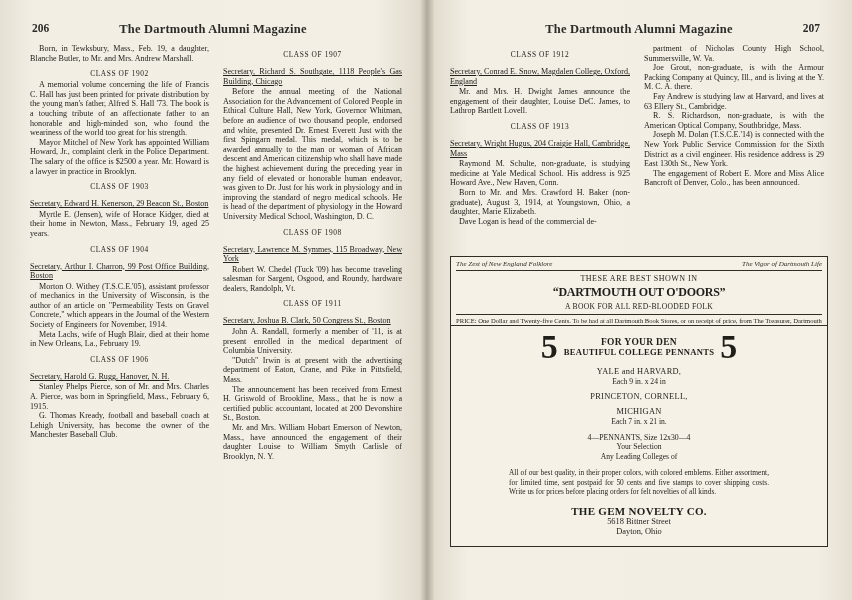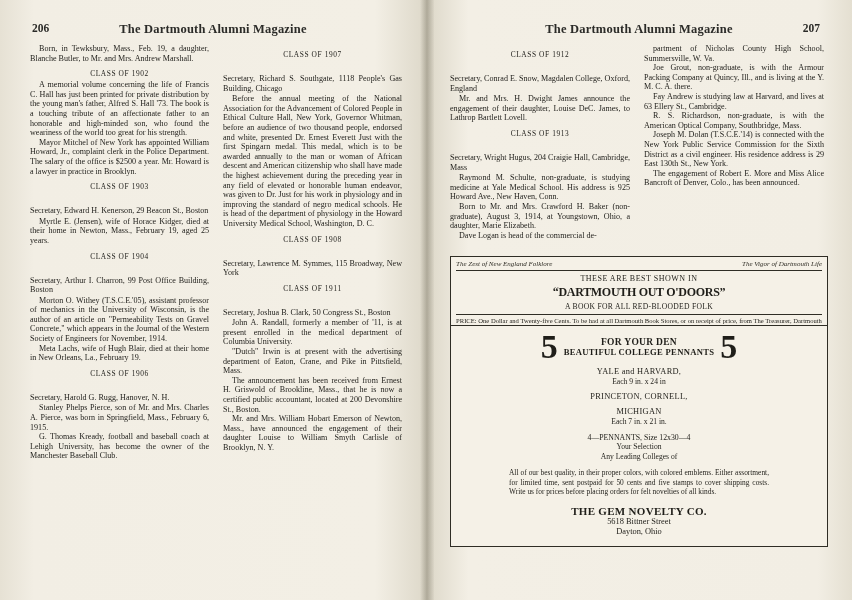--- a/index.html
+++ b/index.html
@@ -46,21 +46,21 @@
     color:#24231f;
     hyphens:auto;
   }
   .classhead{
     text-align:center;font-size:7.4px;letter-spacing:.6px;
     margin:6px 0 2px 0;color:#24231f;
     font-variant:small-caps;
   }
   .sec{
     font-size:8.1px;line-height:9.6px;color:#24231f;
-    margin:15px 0 1px 0;text-align:justify;
+    margin:8px 0 1px 0;text-align:justify;text-decoration:underline;
   }
 
   
   .ad{
     border:1px solid #2f2d25;
     margin:6px 0 0 0;
     padding:3px 5px 5px 5px;
     background:#f5f1e7;
   }
   .ad .tagline{
@@ -119,20 +119,21 @@
         <p class="b">Stanley Phelps Pierce, son of Mr. and Mrs. Charles A. Pierce, was born in Springfield, Mass., February 6, 1915.</p>
         <p class="b">G. Thomas Kready, football and baseball coach at Lehigh University, has become the owner of the Manchester Baseball Club.</p>
       </div>
 
       <div class="col">
         <div class="classhead">CLASS OF 1907</div>
         <div class="sec">Secretary, Richard S. Southgate, 1118 People's Gas Building, Chicago</div>
         <p class="b">Before the annual meeting of the National Association for the Advancement of Colored People in Ethical Culture Hall, New York, Governor Whitman, before an audience of two thousand people, endorsed and white, presented Dr. Ernest Everett Just with the first Spingarn medal. This medal, which is to be awarded annually to the man or woman of African descent and American citizenship who shall have made the highest achievement during the preceding year in any field of elevated or honorable human endeavor, was given to Dr. Just for his work in physiology and in improving the standard of negro medical schools. He is head of the department of physiology in the Howard University Medical School, Washington, D. C.</p>
         <div class="classhead">CLASS OF 1908</div>
         <div class="sec">Secretary, Lawrence M. Symmes, 115 Broadway, New York</div>
+        <p class="b">Robert W. Chedel (Tuck '09) has become traveling salesman for Sargent, Osgood, and Roundy, hardware dealers, Randolph, Vt.</p>
         <div class="classhead">CLASS OF 1911</div>
         <div class="sec">Secretary, Joshua B. Clark, 50 Congress St., Boston</div>
         <p class="b">John A. Randall, formerly a member of '11, is at present enrolled in the medical department of Columbia University.</p>
         <p class="b">"Dutch" Irwin is at present with the advertising department of Eaton, Crane, and Pike in Pittsfield, Mass.</p>
         <p class="b">The announcement has been received from Ernest H. Griswold of Brookline, Mass., that he is now a certified public accountant, located at 200 Devonshire St., Boston.</p>
         <p class="b">Mr. and Mrs. William Hobart Emerson of Newton, Mass., have announced the engagement of their daughter Louise to William Smyth Carlisle of Brooklyn, N. Y.</p>
       </div>
     </div>
   </div>
 

